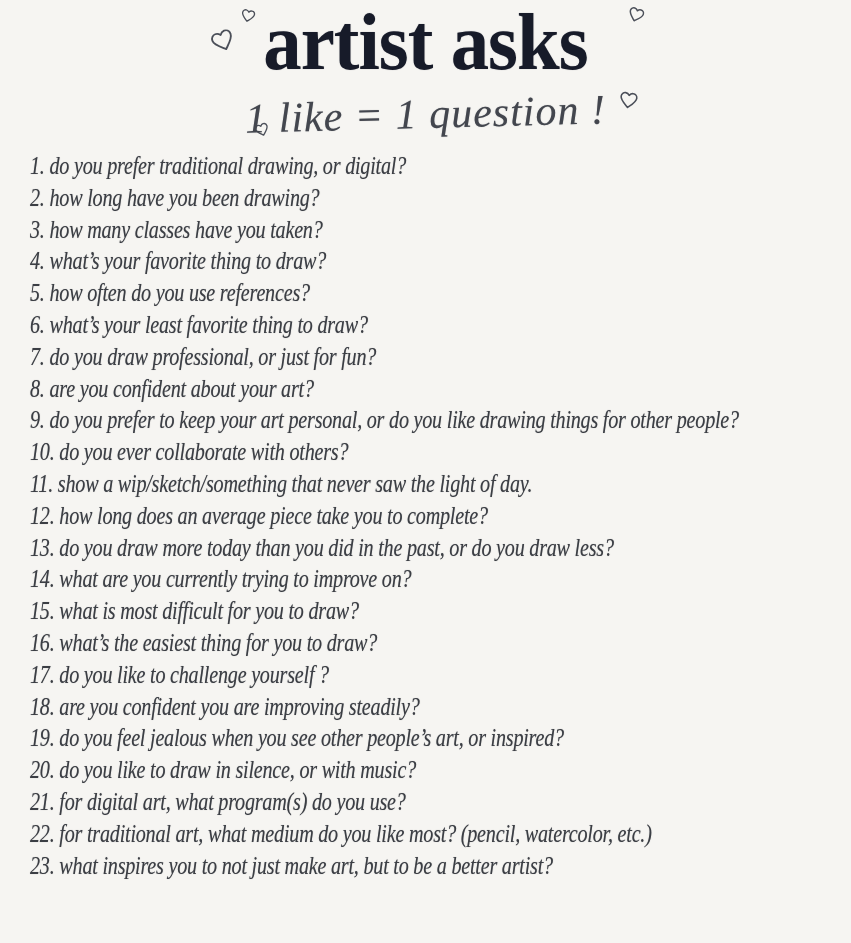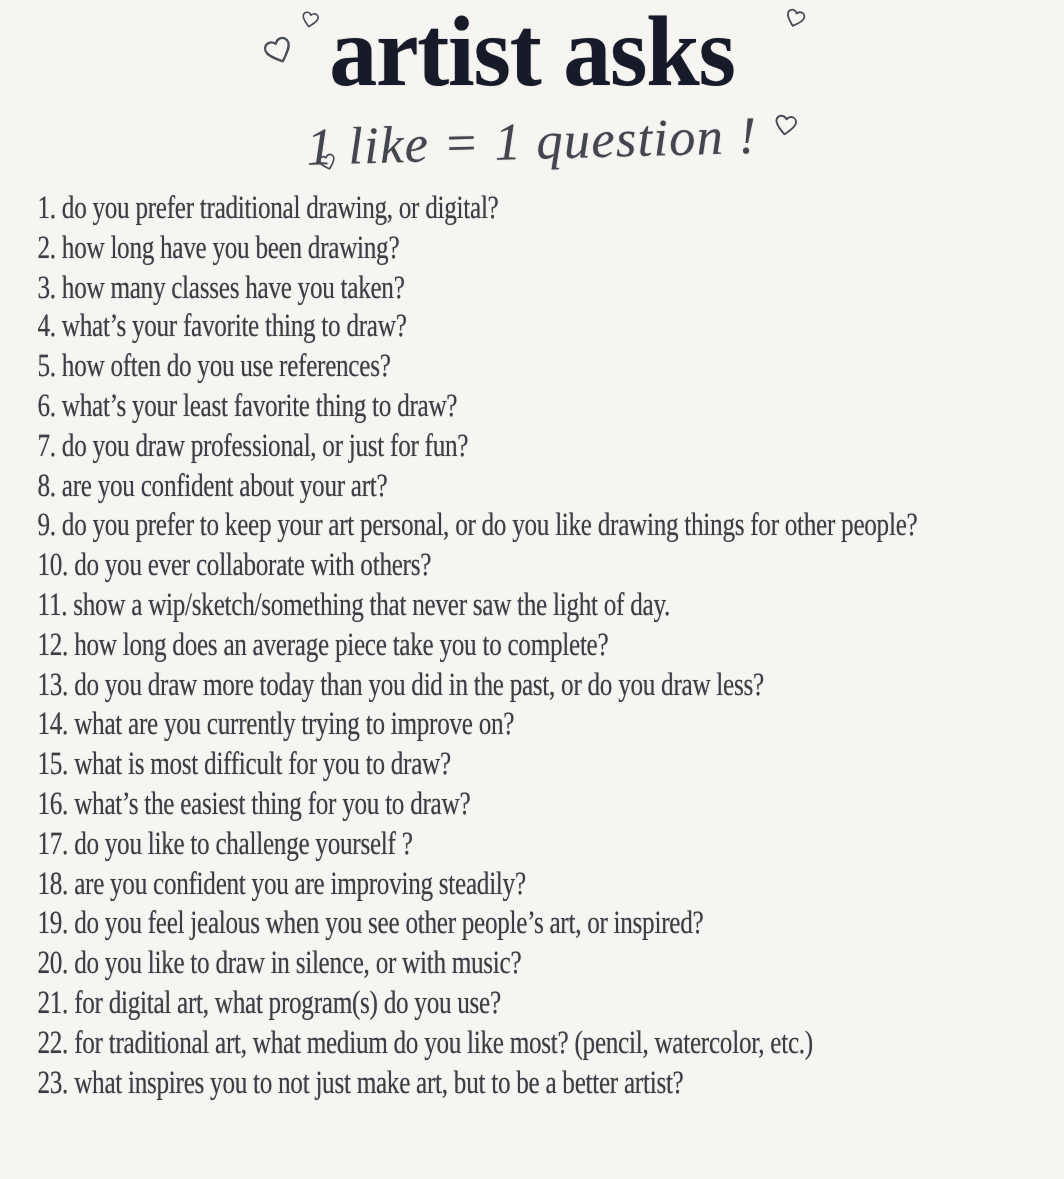--- a/index.html
+++ b/index.html
@@ -48,20 +48,21 @@
   .heart svg { display: block; width: 100%; height: 100%; }
   .heart-1 { left: 210px; top: 28px;  width: 26px; height: 26px; transform: rotate(-22deg); }
   .heart-2 { left: 240px; top: 8px;   width: 16px; height: 16px; transform: rotate(12deg); }
   .heart-3 { left: 627px; top: 6px;   width: 18px; height: 18px; transform: rotate(18deg); }
   .heart-4 { left: 618px; top: 90px;  width: 21px; height: 21px; transform: rotate(8deg); }
   .heart-5 { left: 254px; top: 122px; width: 16px; height: 16px; transform: rotate(-18deg); }
   
   .list-outer {
     margin-top: 12px;
     padding: 0 30px;
+    font-style: italic;
   }
   .list-inner {
     width: 1020px;
     transform: scaleX(0.7755);
     transform-origin: 0 0;
   }
   .q {
     font-size: 26px;
     line-height: 31.8px;
     letter-spacing: -0.3px;

